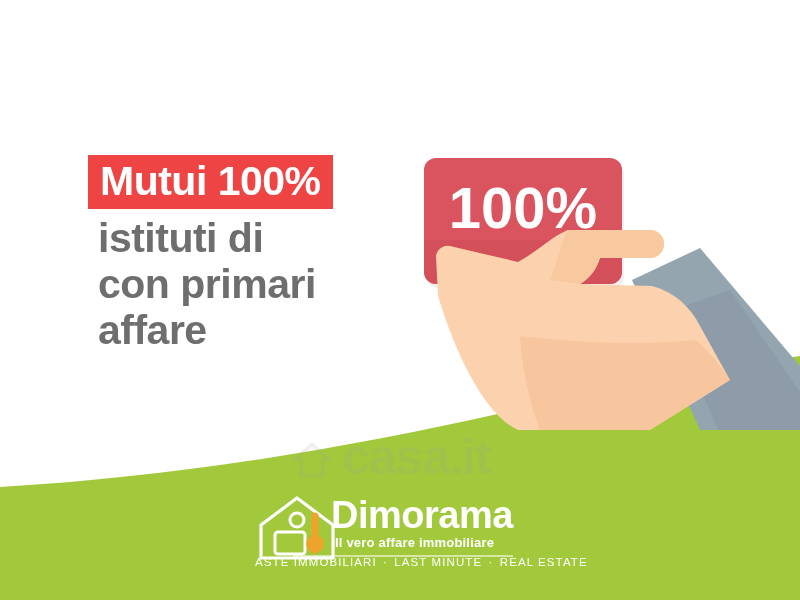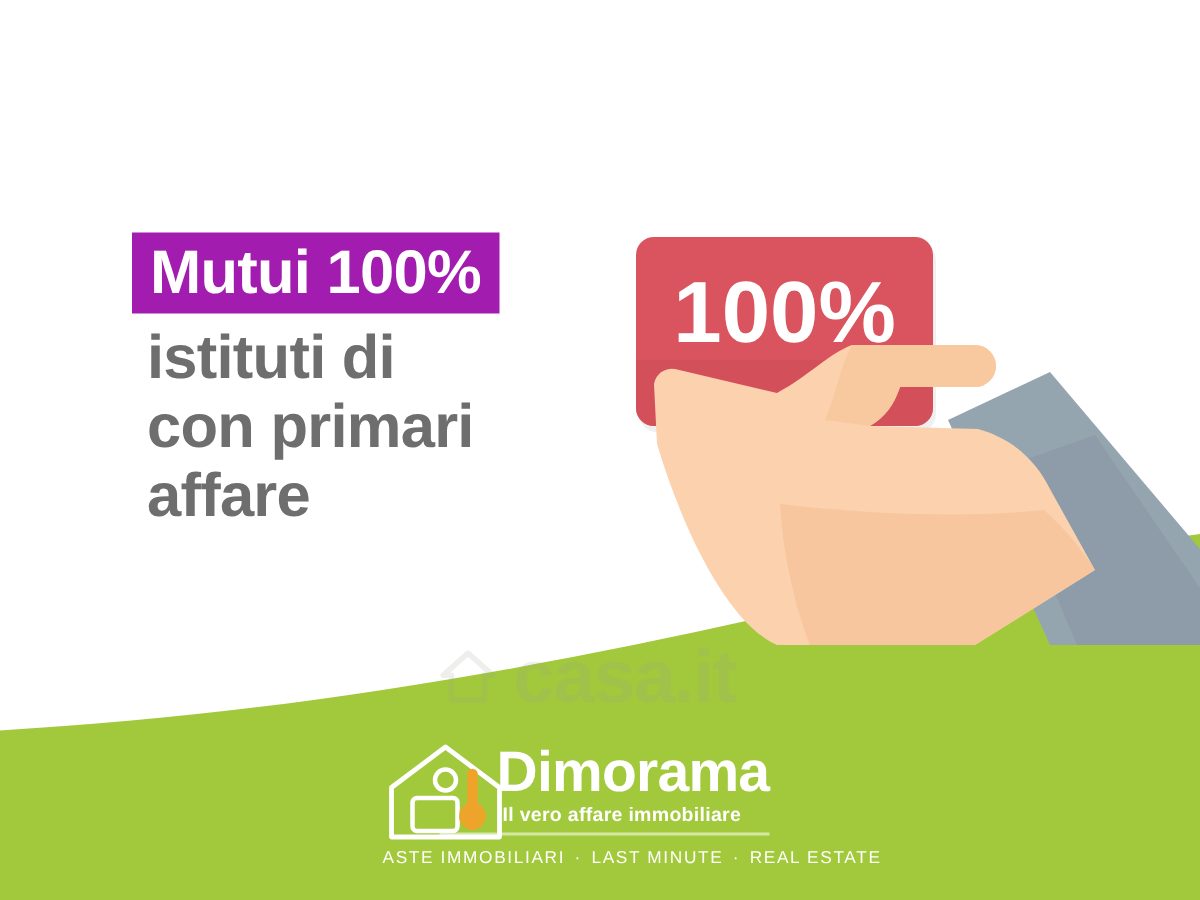--- a/index.html
+++ b/index.html
@@ -26,21 +26,21 @@
   }
 
   
   #watermark {
     position: absolute;
     left: 290px;
     top: 420px;
     width: 230px;
     height: 62px;
     display: flex;
-    align-items: center;
+    align-items: flex-end;
     gap: 8px;
     pointer-events: none;
   }
   #watermark .wm-house {
     width: 44px;
     height: 44px;
     flex: 0 0 auto;
   }
   #watermark .wm-text {
     font-size: 50px;
@@ -61,21 +61,21 @@
   .hl-line {
     font-size: 41px;
     font-weight: bold;
     line-height: 46px;
     color: #6e6e6e;
     letter-spacing: -0.5px;
     white-space: nowrap;
   }
   .hl-line.hl-highlight {
     display: inline-block;
-    background: #a21caf;
+    background: #ef4444;
     color: #ffffff;
     padding: 3px 12px 5px 12px;
     margin-left: -10px;
     margin-bottom: 6px;
   }
 
   
   #illustration {
     position: absolute;
     left: 400px;
@@ -125,21 +125,21 @@
     position: absolute;
     left: 40px;
     top: 63px;
     width: 220px;
     height: 2px;
     background: rgba(255,255,255,0.55);
   }
   #logo-sub {
     position: absolute;
     left: 2px;
-    top: 74px;
+    top: 64px;
     width: 290px;
     text-align: center;
     font-size: 11.5px;
     letter-spacing: 1.1px;
     color: #ffffff;
     white-space: nowrap;
   }
   #logo-sub .sep {
     padding: 0 2px;
   }

